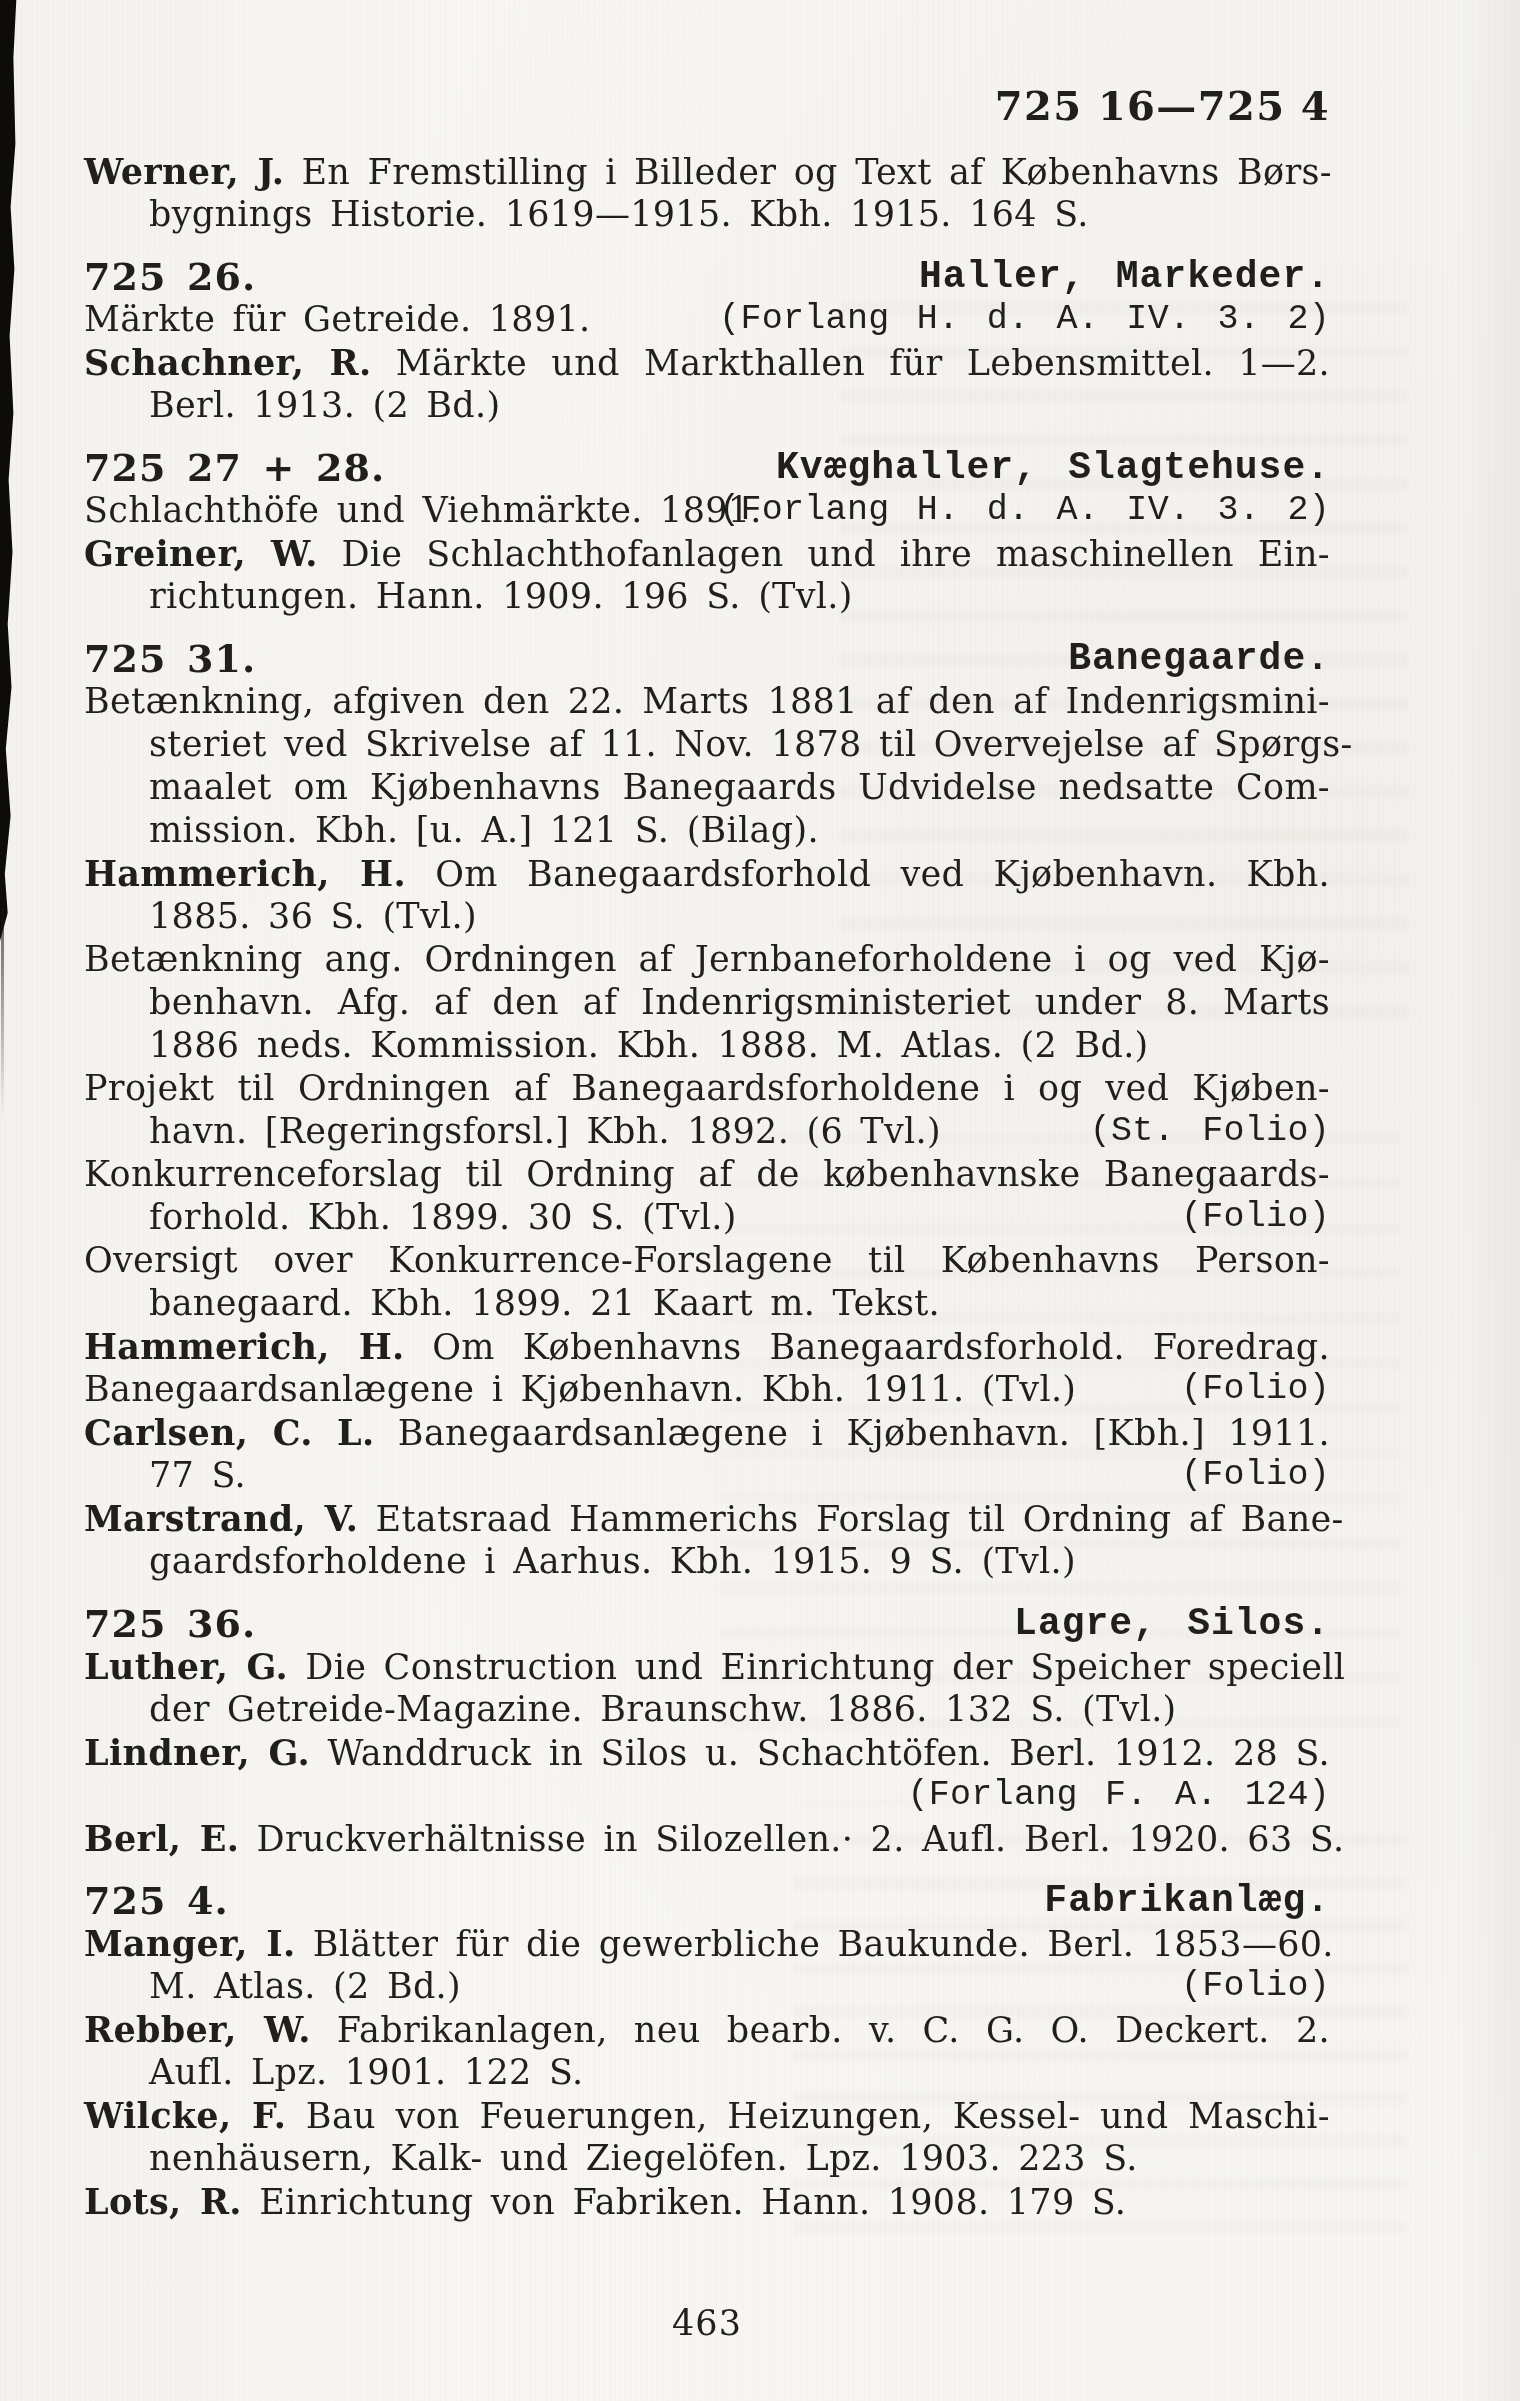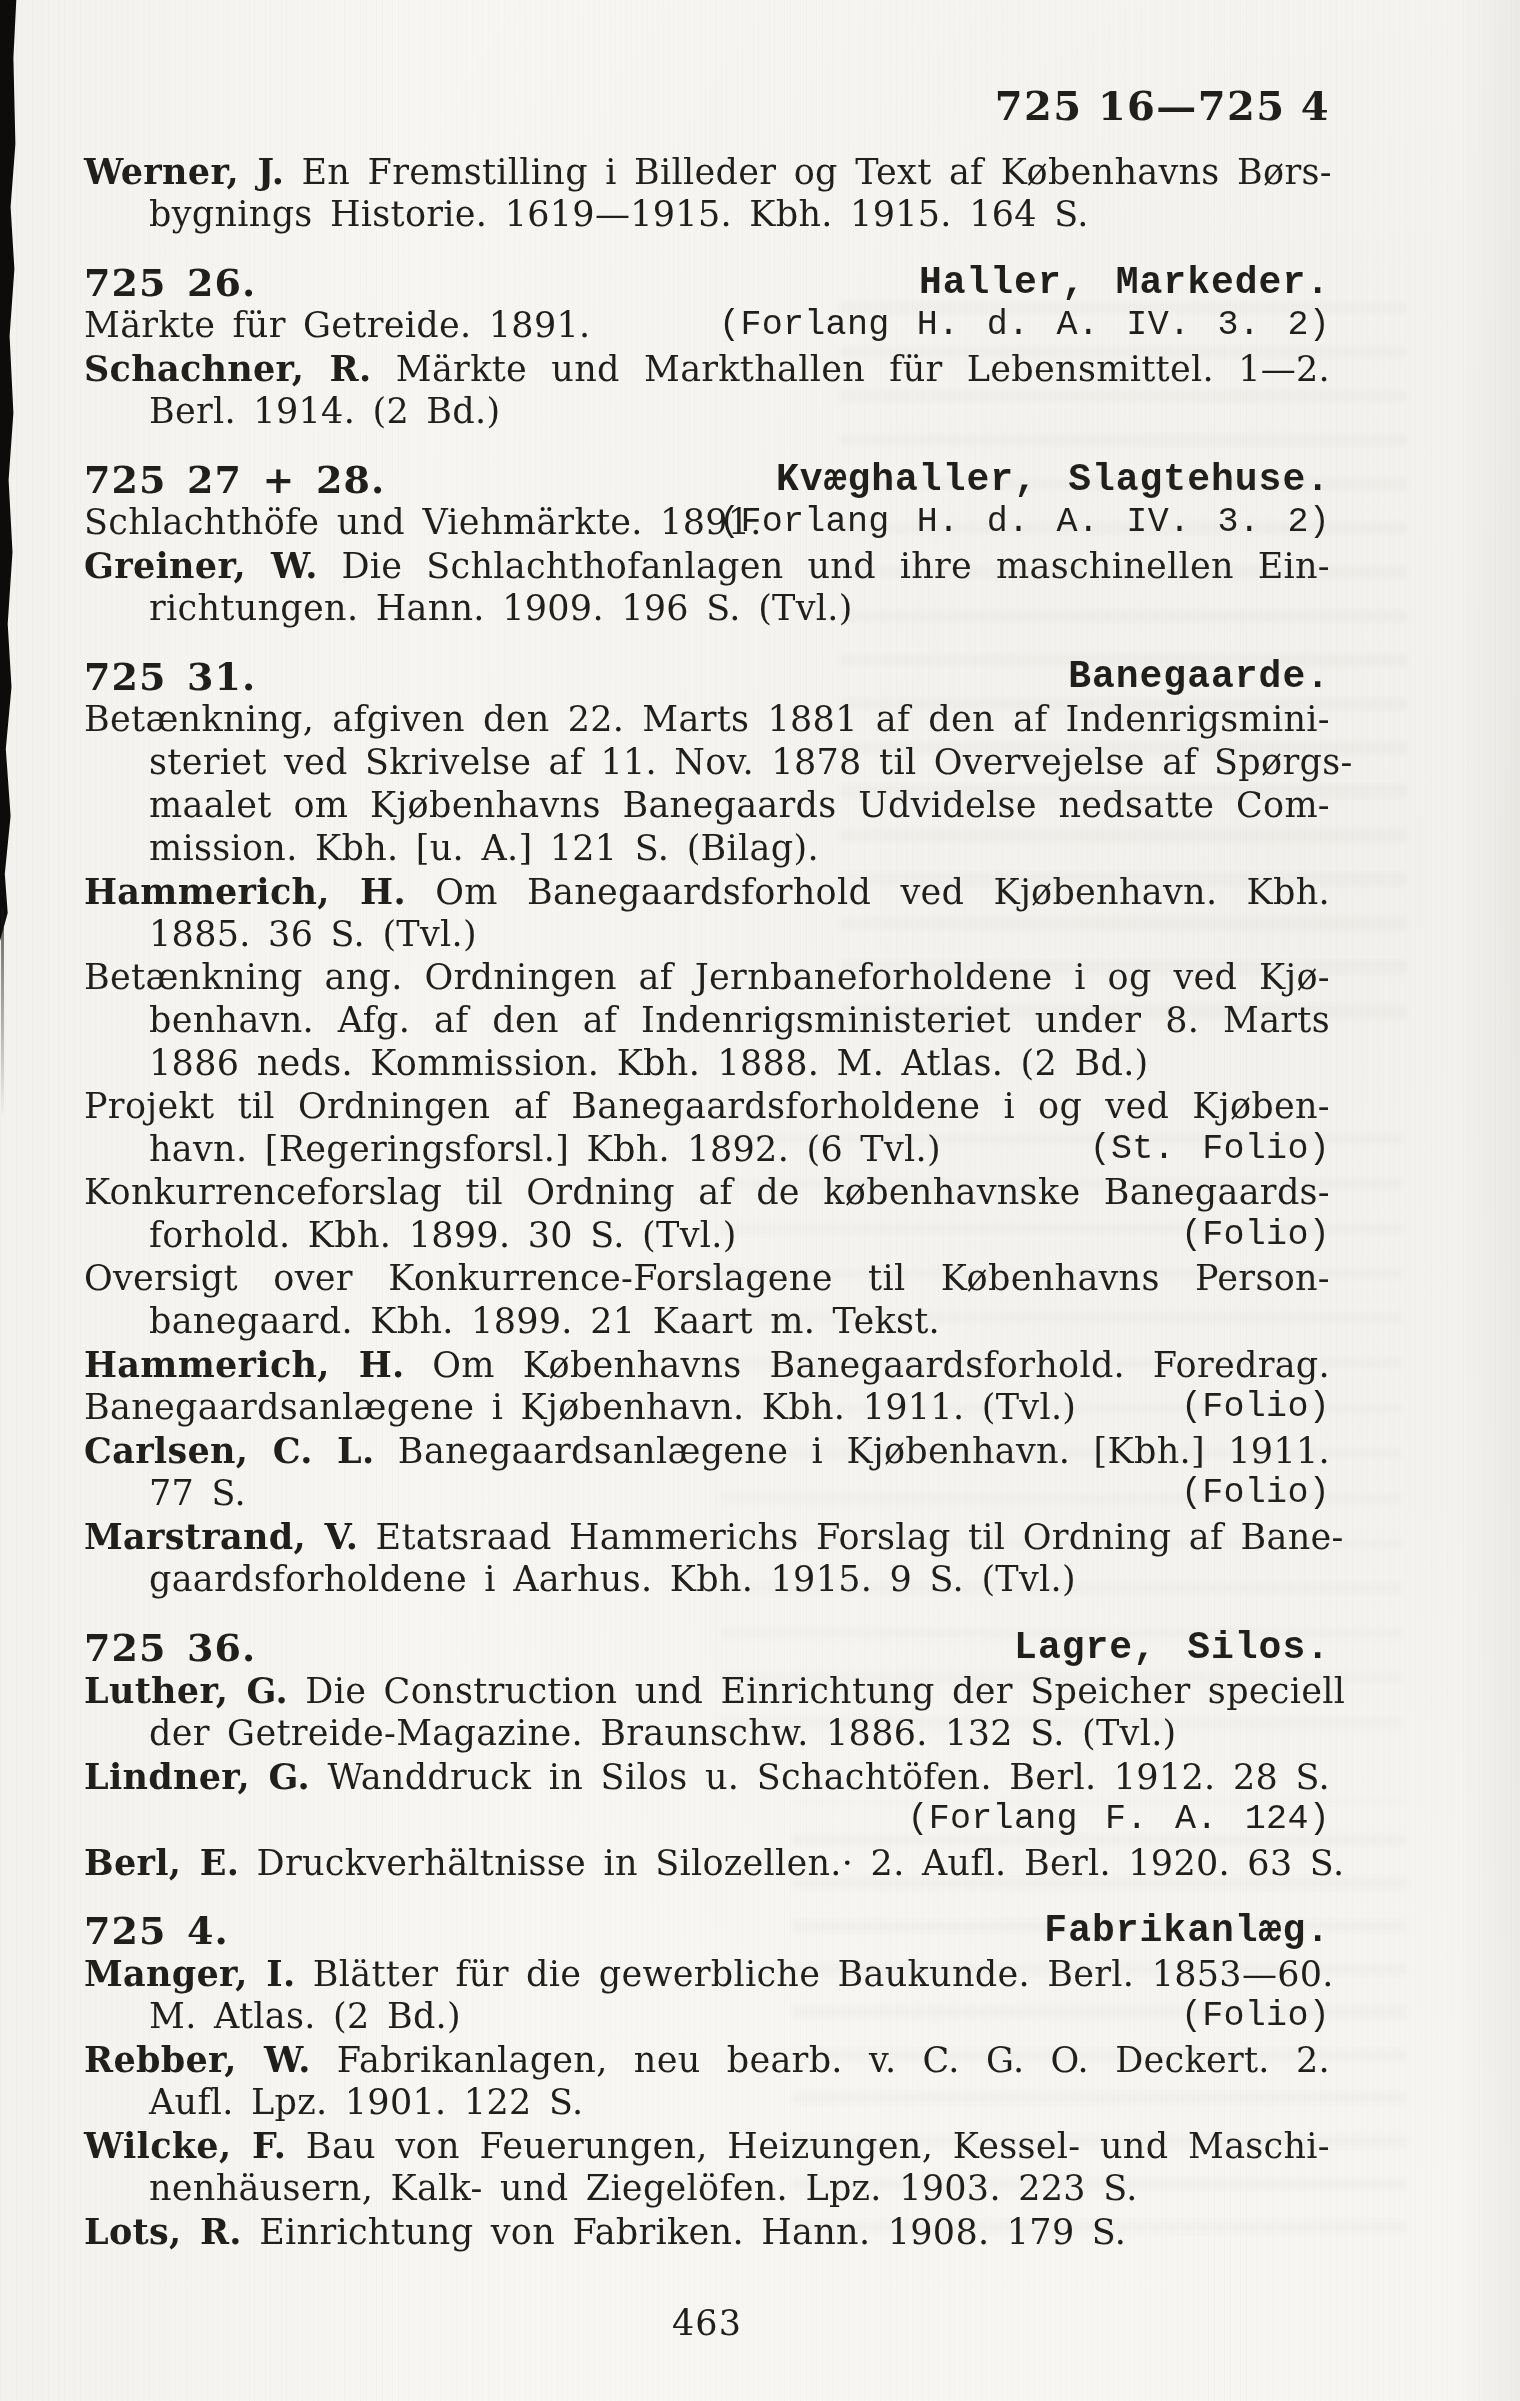--- a/index.html
+++ b/index.html
@@ -50,21 +50,21 @@
 
   
   .content { position:absolute; top:150px; left:84px; width:1246px; }
   .line {
     position:relative; height:43px; line-height:43px;
     font-size:35px; letter-spacing:0.3px; word-spacing:0.17em;
     white-space:nowrap;
   }
   .line.justify { text-align:justify; text-align-last:justify; }
   .line.indent { padding-left:65px; }
-  .line.heading { margin-top:25px; font-size:38px; letter-spacing:1px; }
+  .line.heading { margin-top:19px; font-size:38px; letter-spacing:1px; }
   .line .b { font-weight:700; }
   .line .r { position:absolute; right:0; top:0;font-family:Liberation Mono, monospace; }
   .line.heading .b, .line.heading .r { font-weight:700; }
 
   .pagenum {
     position:absolute; top:2302px; left:84px; width:1246px;
     text-align:center; font-size:35px; line-height:43px; letter-spacing:1px;
   }
 </style>
 </head>
@@ -79,21 +79,21 @@
   <div class="scan-streak"></div>
 
   <div class="header">725 16—725 4</div>
 
   <div class="content">
       <div class="line justify"><span class="b">Werner, J.</span><span class="t"> En Fremstilling i Billeder og Text af Københavns Børs-</span></div>
       <div class="line indent"><span class="t">bygnings Historie. 1619—1915. Kbh. 1915. 164 S.</span></div>
       <div class="line heading"><span class="b">725 26.</span><span class="r">Haller, Markeder.</span></div>
       <div class="line"><span class="t">Märkte für Getreide. 1891.</span><span class="r">(Forlang H. d. A. IV. 3. 2)</span></div>
       <div class="line justify"><span class="b">Schachner, R.</span><span class="t"> Märkte und Markthallen für Lebensmittel. 1—2.</span></div>
-      <div class="line indent"><span class="t">Berl. 1914. (2 Bd.)</span></div>
+      <div class="line indent"><span class="t">Berl. 1913. (2 Bd.)</span></div>
       <div class="line heading"><span class="b">725 27 + 28.</span><span class="r">Kvæghaller, Slagtehuse.</span></div>
       <div class="line"><span class="t">Schlachthöfe und Viehmärkte. 1891.</span><span class="r">(Forlang H. d. A. IV. 3. 2)</span></div>
       <div class="line justify"><span class="b">Greiner, W.</span><span class="t"> Die Schlachthofanlagen und ihre maschinellen Ein-</span></div>
       <div class="line indent"><span class="t">richtungen. Hann. 1909. 196 S. (Tvl.)</span></div>
       <div class="line heading"><span class="b">725 31.</span><span class="r">Banegaarde.</span></div>
       <div class="line justify"><span class="t">Betænkning, afgiven den 22. Marts 1881 af den af Indenrigsmini-</span></div>
       <div class="line indent justify"><span class="t">steriet ved Skrivelse af 11. Nov. 1878 til Overvejelse af Spørgs-</span></div>
       <div class="line indent justify"><span class="t">maalet om Kjøbenhavns Banegaards Udvidelse nedsatte Com-</span></div>
       <div class="line indent"><span class="t">mission. Kbh. [u. A.] 121 S. (Bilag).</span></div>
       <div class="line justify"><span class="b">Hammerich, H.</span><span class="t"> Om Banegaardsforhold ved Kjøbenhavn. Kbh.</span></div>

